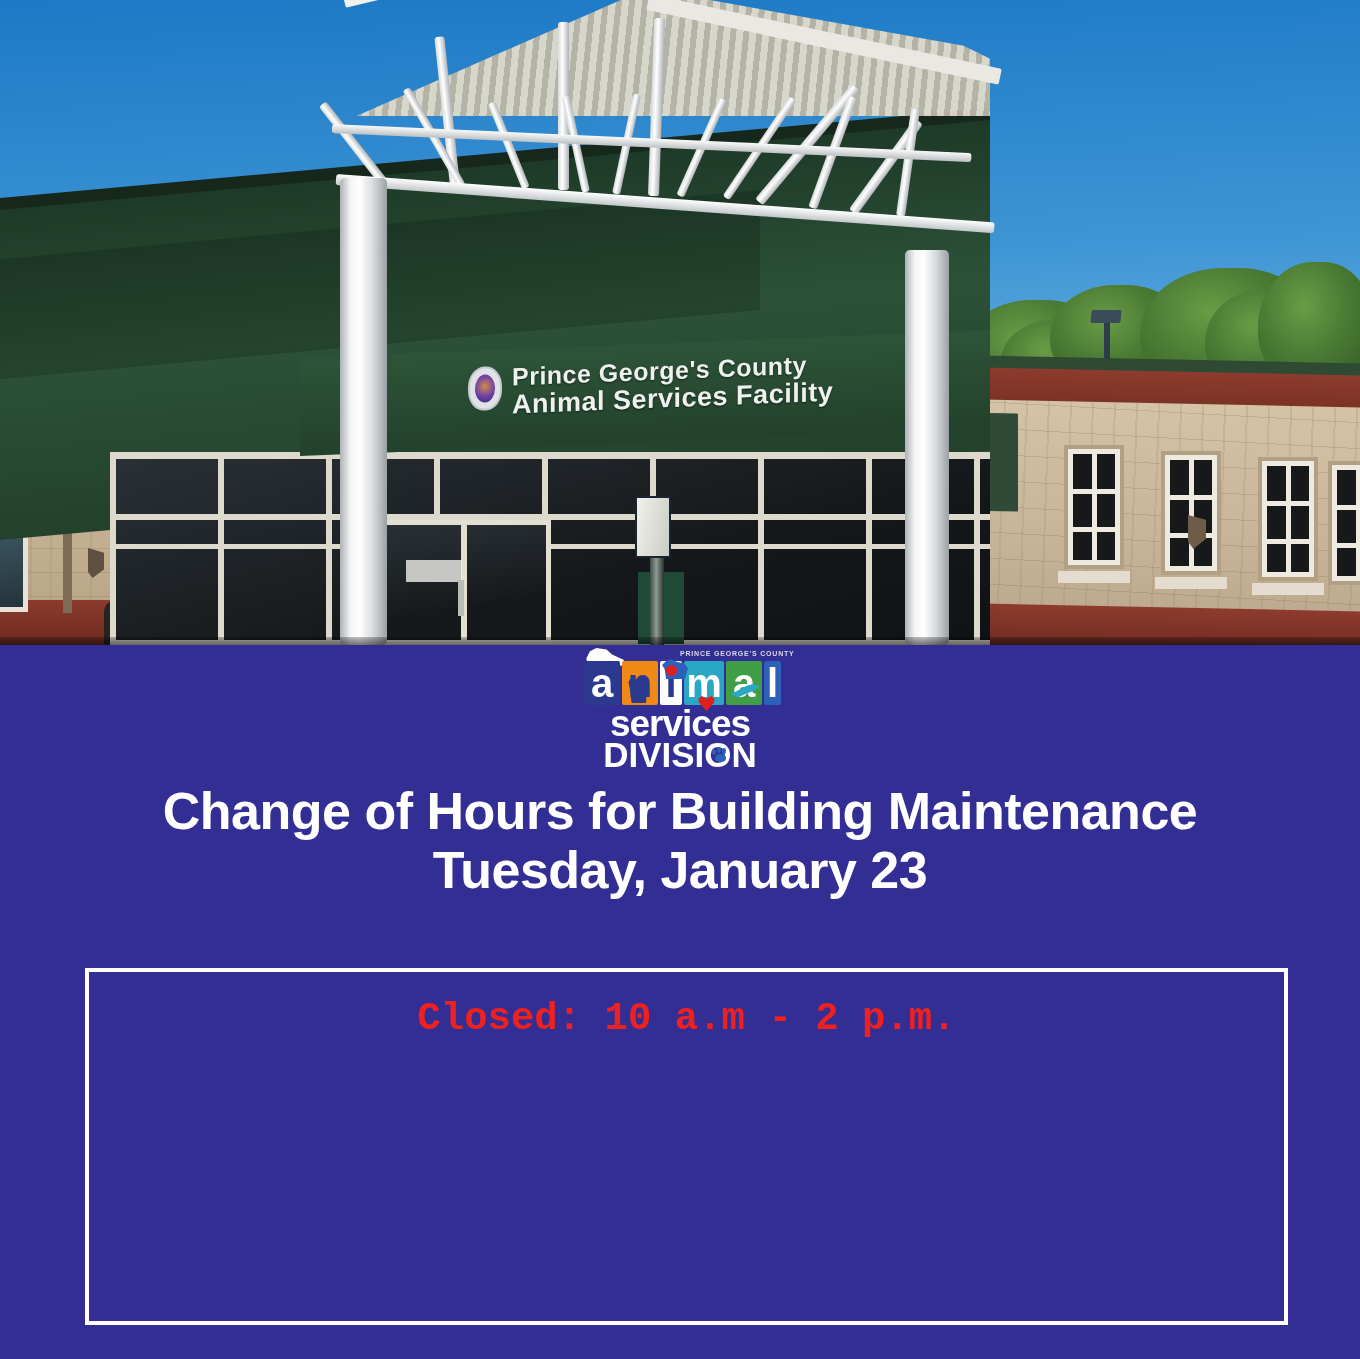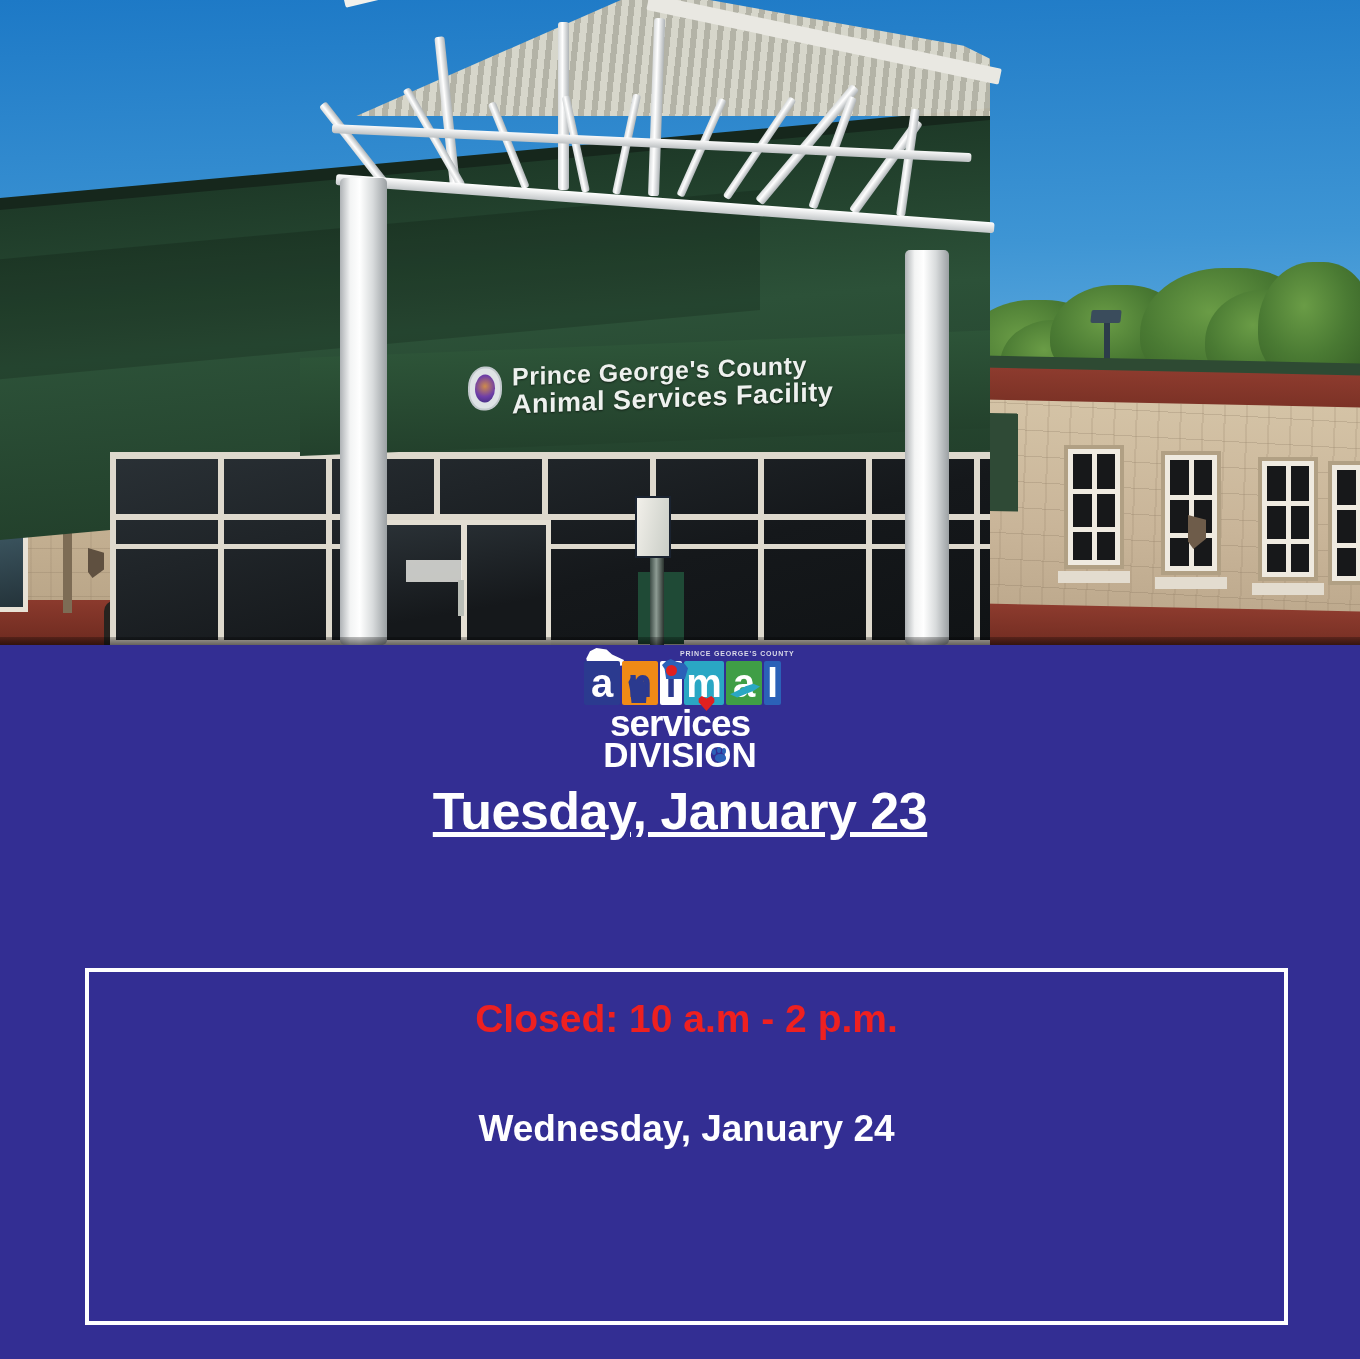--- a/index.html
+++ b/index.html
@@ -492,35 +492,35 @@
     left: 0; top: 137px;
     width: 1360px;
     text-align: center;
     color: #ffffff;
     font-family: "Liberation Sans", sans-serif;
     font-weight: 700;
     font-size: 52px;
     line-height: 1.14;
     letter-spacing: -0.5px;
   }
-  .headline .hl2 { display: block; text-decoration: underline; }
+  .headline .hl2 { display: block; }
 
   
   .hours-box {
     position: absolute;
     left: 85px; top: 323px;
     width: 1203px; height: 357px;
     border: 4px solid #ffffff;
   }
   .hours-inner {
     position: relative;
     width: 100%; height: 100%;
     text-align: center;
     color: #ffffff;
-    font-family: Liberation Sans, sans-serif;
+    font-family: Liberation Mono, monospace;
   }
   .line-closed {
     margin-top: 24px;
     font-weight: 700;
     font-size: 39px;
     color: #ee2020;
     line-height: 1.2;
   }
   .line-open {
     margin-top: 6px;
@@ -681,26 +681,26 @@
         <div class="paw">
           <i class="p1"></i>
             <i class="p2"></i>
             <i class="p3"></i>
             <i class="p4"></i>
         </div>
       </div>
     </div>
 
     <div class="headline">
+      <span class="hl1">Change of Hours for Building Maintenance</span>
       <span class="hl2">Tuesday, January 23</span>
     </div>
 
     <div class="hours-box">
       <div class="hours-inner">
         <div class="line-closed">Closed: 10 a.m - 2 p.m.</div>
         <div class="line-resume">
-          <span>Wednesday, January 24</span>
         </div>
       </div>
     </div>
 
   </div>
 </div>
 
 </body></html>

